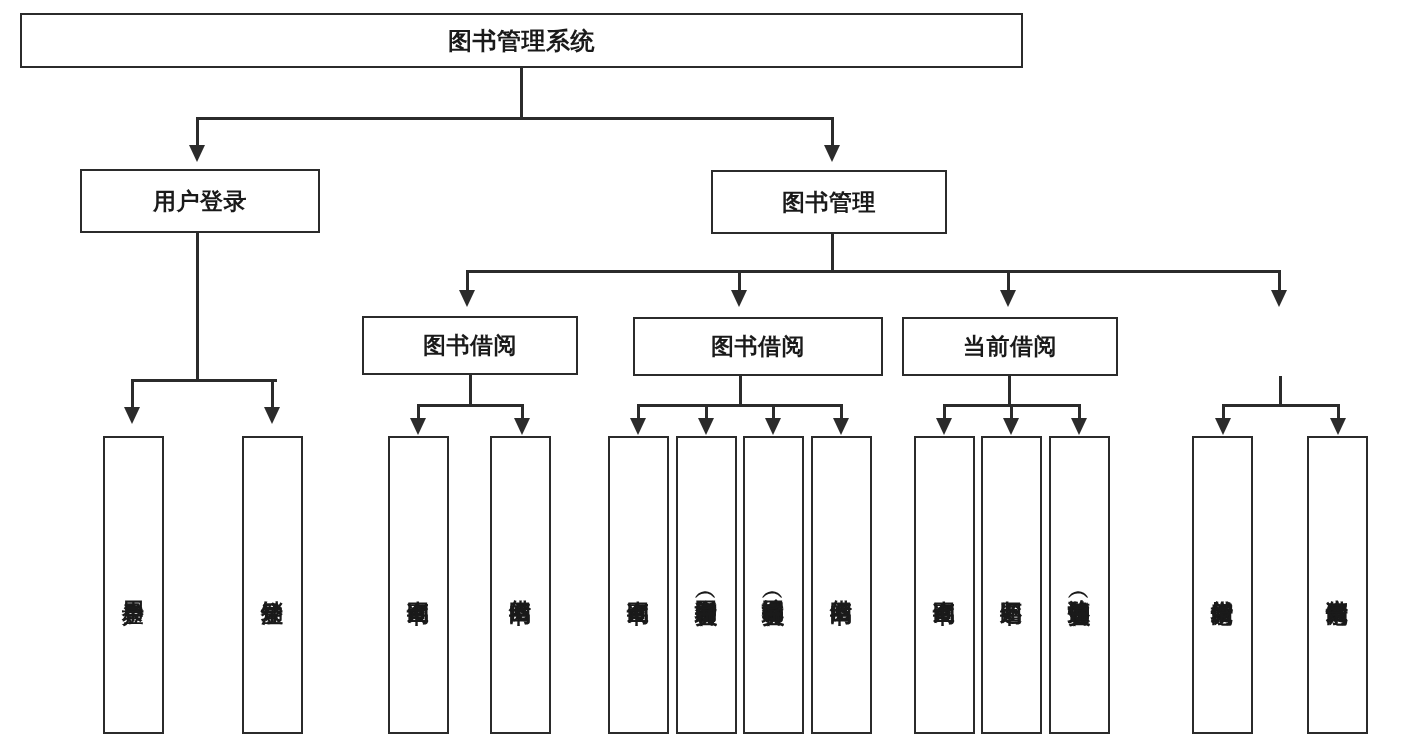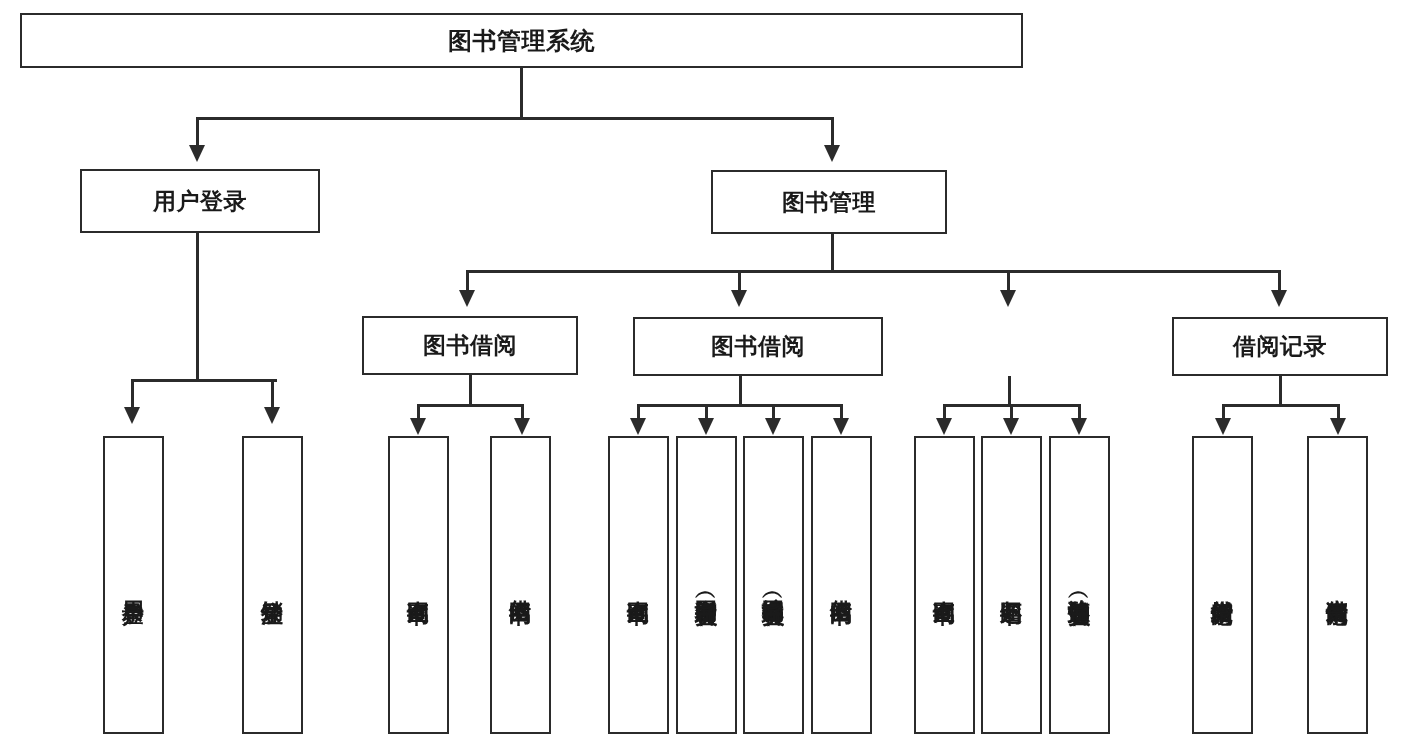--- a/index.html
+++ b/index.html
@@ -163,24 +163,24 @@
   </div>
 
   <div class="node horiz" style="left:362px; top:316px; width:216px; height:59px;">
     <span class="label">图书借阅</span>
   </div>
 
   <div class="node horiz" style="left:633px; top:317px; width:250px; height:59px;">
     <span class="label">图书借阅</span>
   </div>
 
-
-  <div class="node horiz" style="left:1172px; top:317px; width:216px; height:59px;">
-    <span class="label">借阅记录</span>
-  </div>
+  <div class="node horiz" style="left:902px; top:317px; width:216px; height:59px;">
+    <span class="label">当前借阅</span>
+  </div>
+
 
   <div class="node vert" style="left:103px; top:436px; width:61px; height:298px;">
     <span class="label">用户登录</span>
   </div>
   <div class="node vert" style="left:242px; top:436px; width:61px; height:298px;">
     <span class="label">注销登录</span>
   </div>
 
   <div class="node vert" style="left:388px; top:436px; width:61px; height:298px;">
     <span class="label">查询图书</span>

